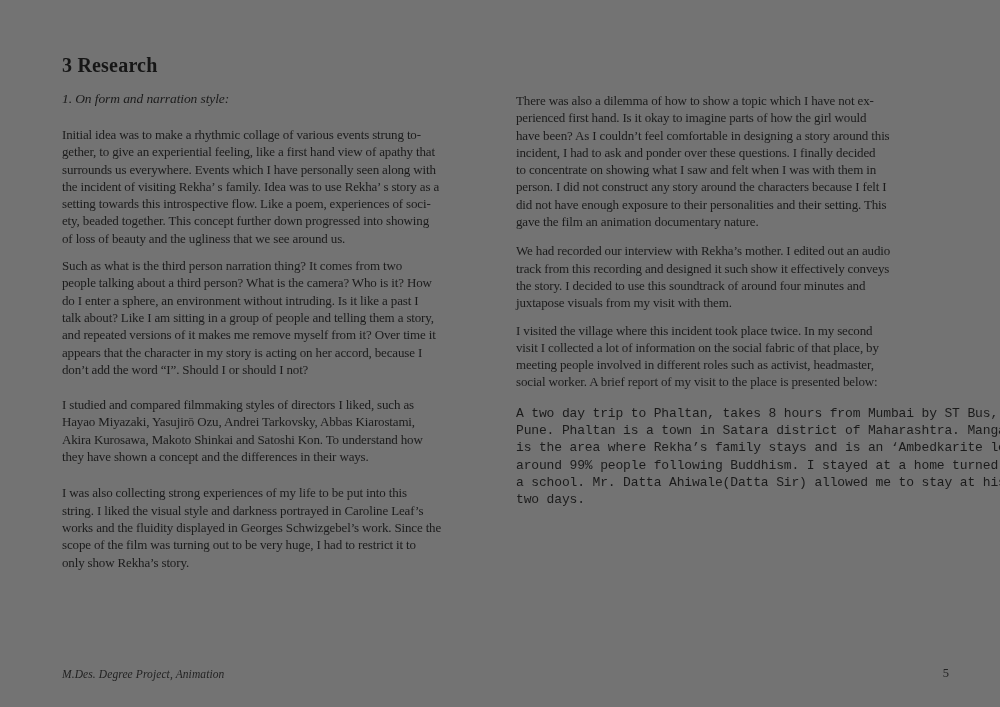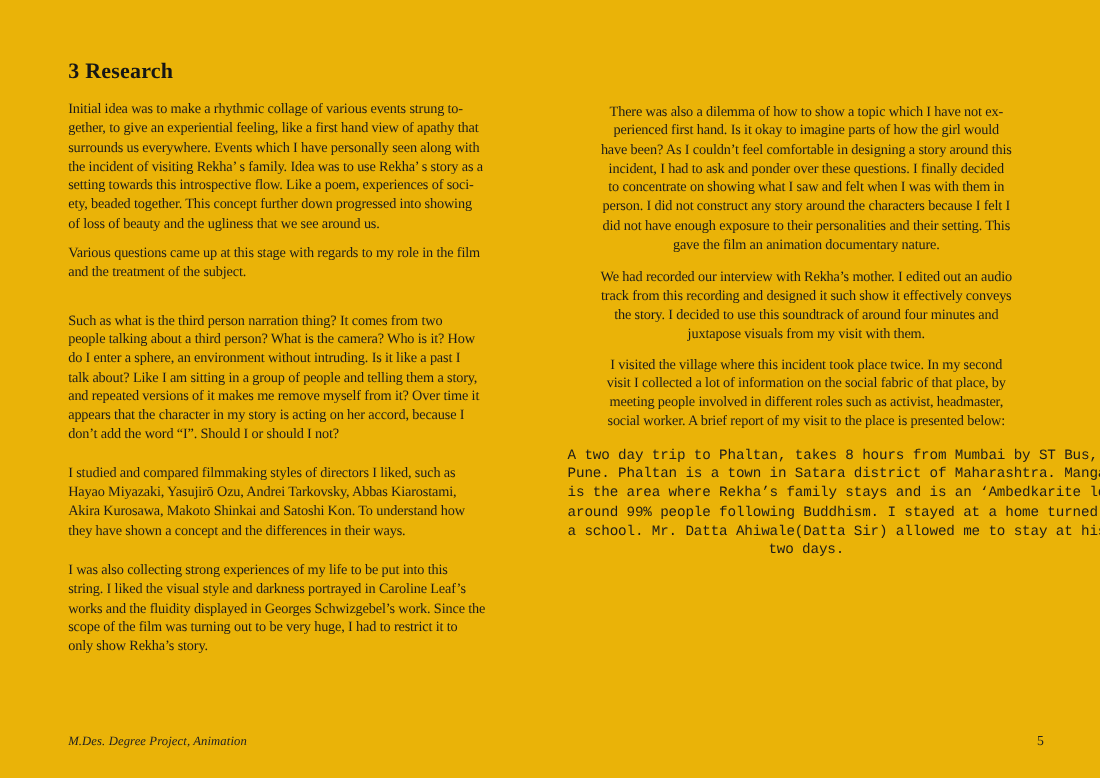--- a/index.html
+++ b/index.html
@@ -4,41 +4,41 @@
 <style>
   html, body {
     margin: 0;
     padding: 0;
     background: #ffffff;
   }
   .page {
     position: relative;
     width: 1000px;
     height: 707px;
-    background: #eab308;
+    background: #737373;
     font-family: "Liberation Serif", serif;
     color: #1b1b1b;
     overflow: hidden;
   }
   .page-title {
     position: absolute;
     left: 62px;
     top: 54px;
     margin: 0;
     font-size: 20px;
     font-weight: 700;
     letter-spacing: 0.2px;
     color: #161616;
   }
   .col {
     position: absolute;
     width: 434px;
   }
   .col-left  { left: 62px;  top: 90px; }
-  .col-right { left: 516px; top: 92px; text-align: center; }
+  .col-right { left: 516px; top: 92px; }
   .col p {
     margin: 0 0 10px 0;
     font-size: 13px;
     line-height: 17.3px;
     letter-spacing: -0.15px;
     white-space: pre;
     color: #1b1b1b;
   }
   .subhead {
     margin: 0;
@@ -78,29 +78,28 @@
   }
 </style>
 </head>
 <body>
 
 <div class="page">
 
   <h1 class="page-title">3 Research</h1>
 
   <div class="col col-left">
+    <h2 class="subhead">1. On form and narration style:</h2>
     <p>Initial idea was to make a rhythmic collage of various events strung to-
 gether, to give an experiential feeling, like a first hand view of apathy that
 surrounds us everywhere. Events which I have personally seen along with
 the incident of visiting Rekha’ s family. Idea was to use Rekha’ s story as a
 setting towards this introspective flow. Like a poem, experiences of soci-
 ety, beaded together. This concept further down progressed into showing
 of loss of beauty and the ugliness that we see around us.</p>
-    <p class="mb-lg">Various questions came up at this stage with regards to my role in the film
-and the treatment of the subject.</p>
     <p class="mb-md">Such as what is the third person narration thing? It comes from two
 people talking about a third person? What is the camera? Who is it? How
 do I enter a sphere, an environment without intruding. Is it like a past I
 talk about? Like I am sitting in a group of people and telling them a story,
 and repeated versions of it makes me remove myself from it? Over time it
 appears that the character in my story is acting on her accord, because I
 don’t add the word “I”. Should I or should I not?</p>
     <p class="mb-md2">I studied and compared filmmaking styles of directors I liked, such as
 Hayao Miyazaki, Yasujirō Ozu, Andrei Tarkovsky, Abbas Kiarostami,
 Akira Kurosawa, Makoto Shinkai and Satoshi Kon. To understand how

